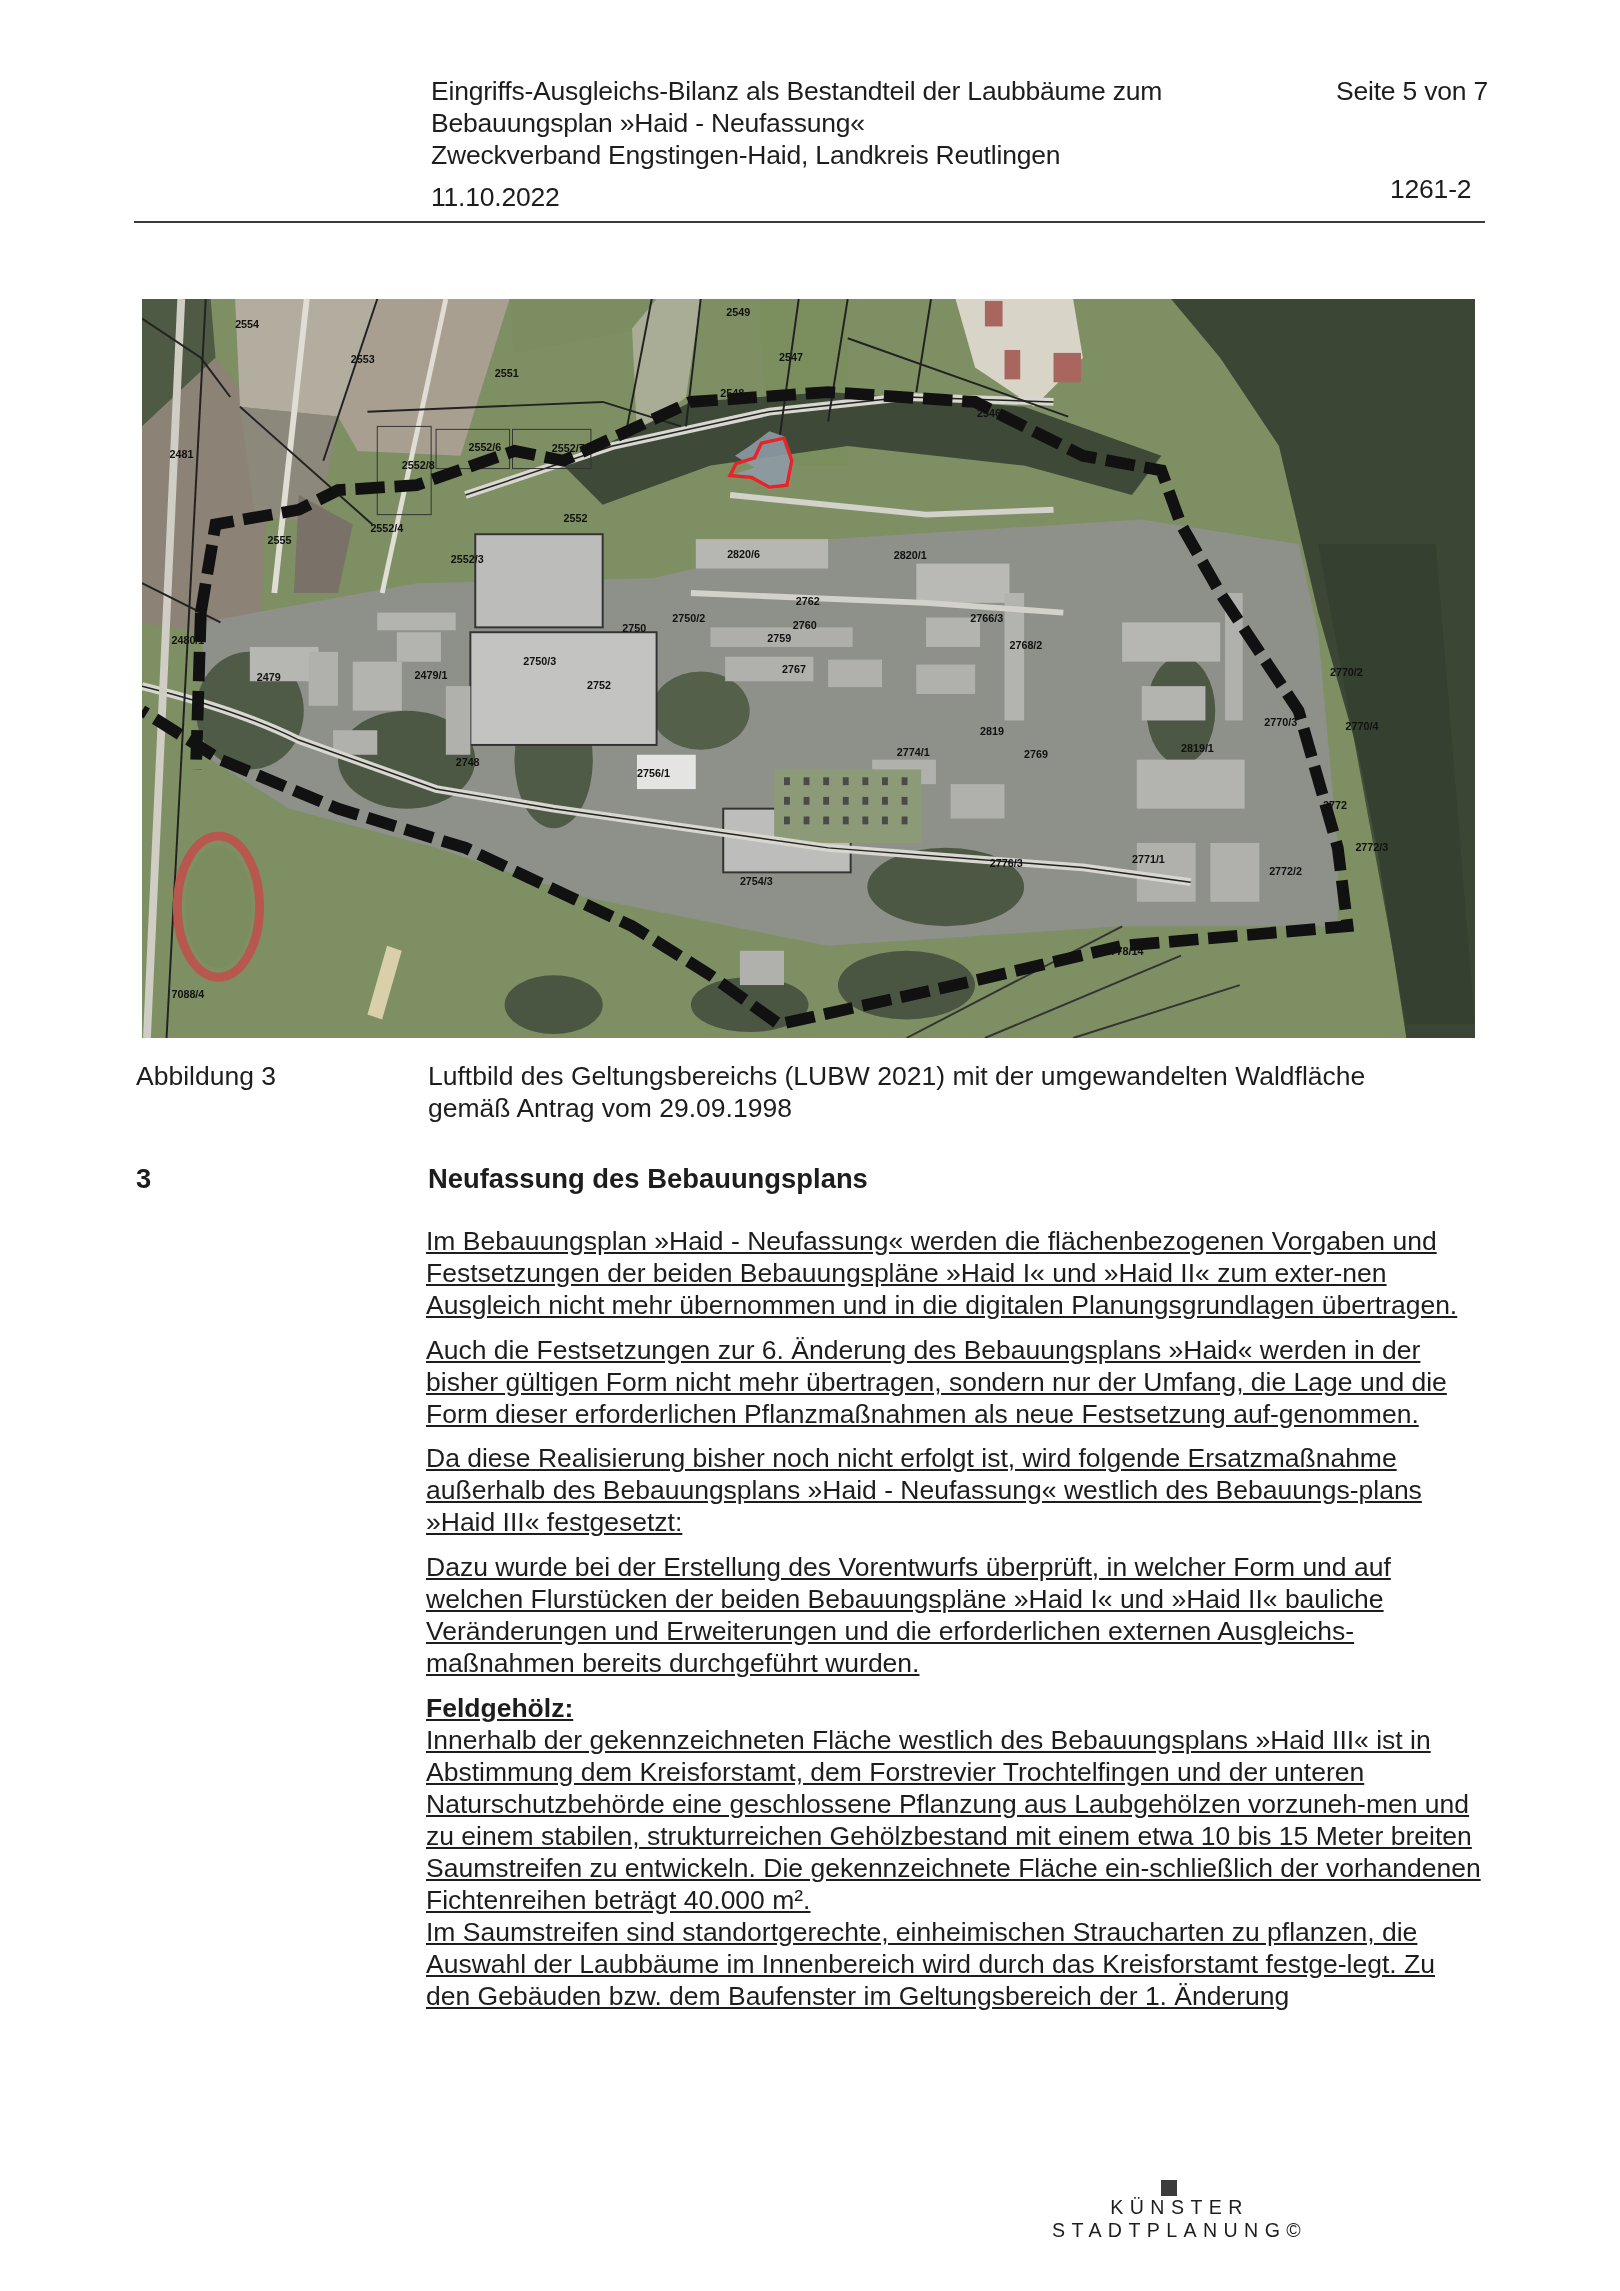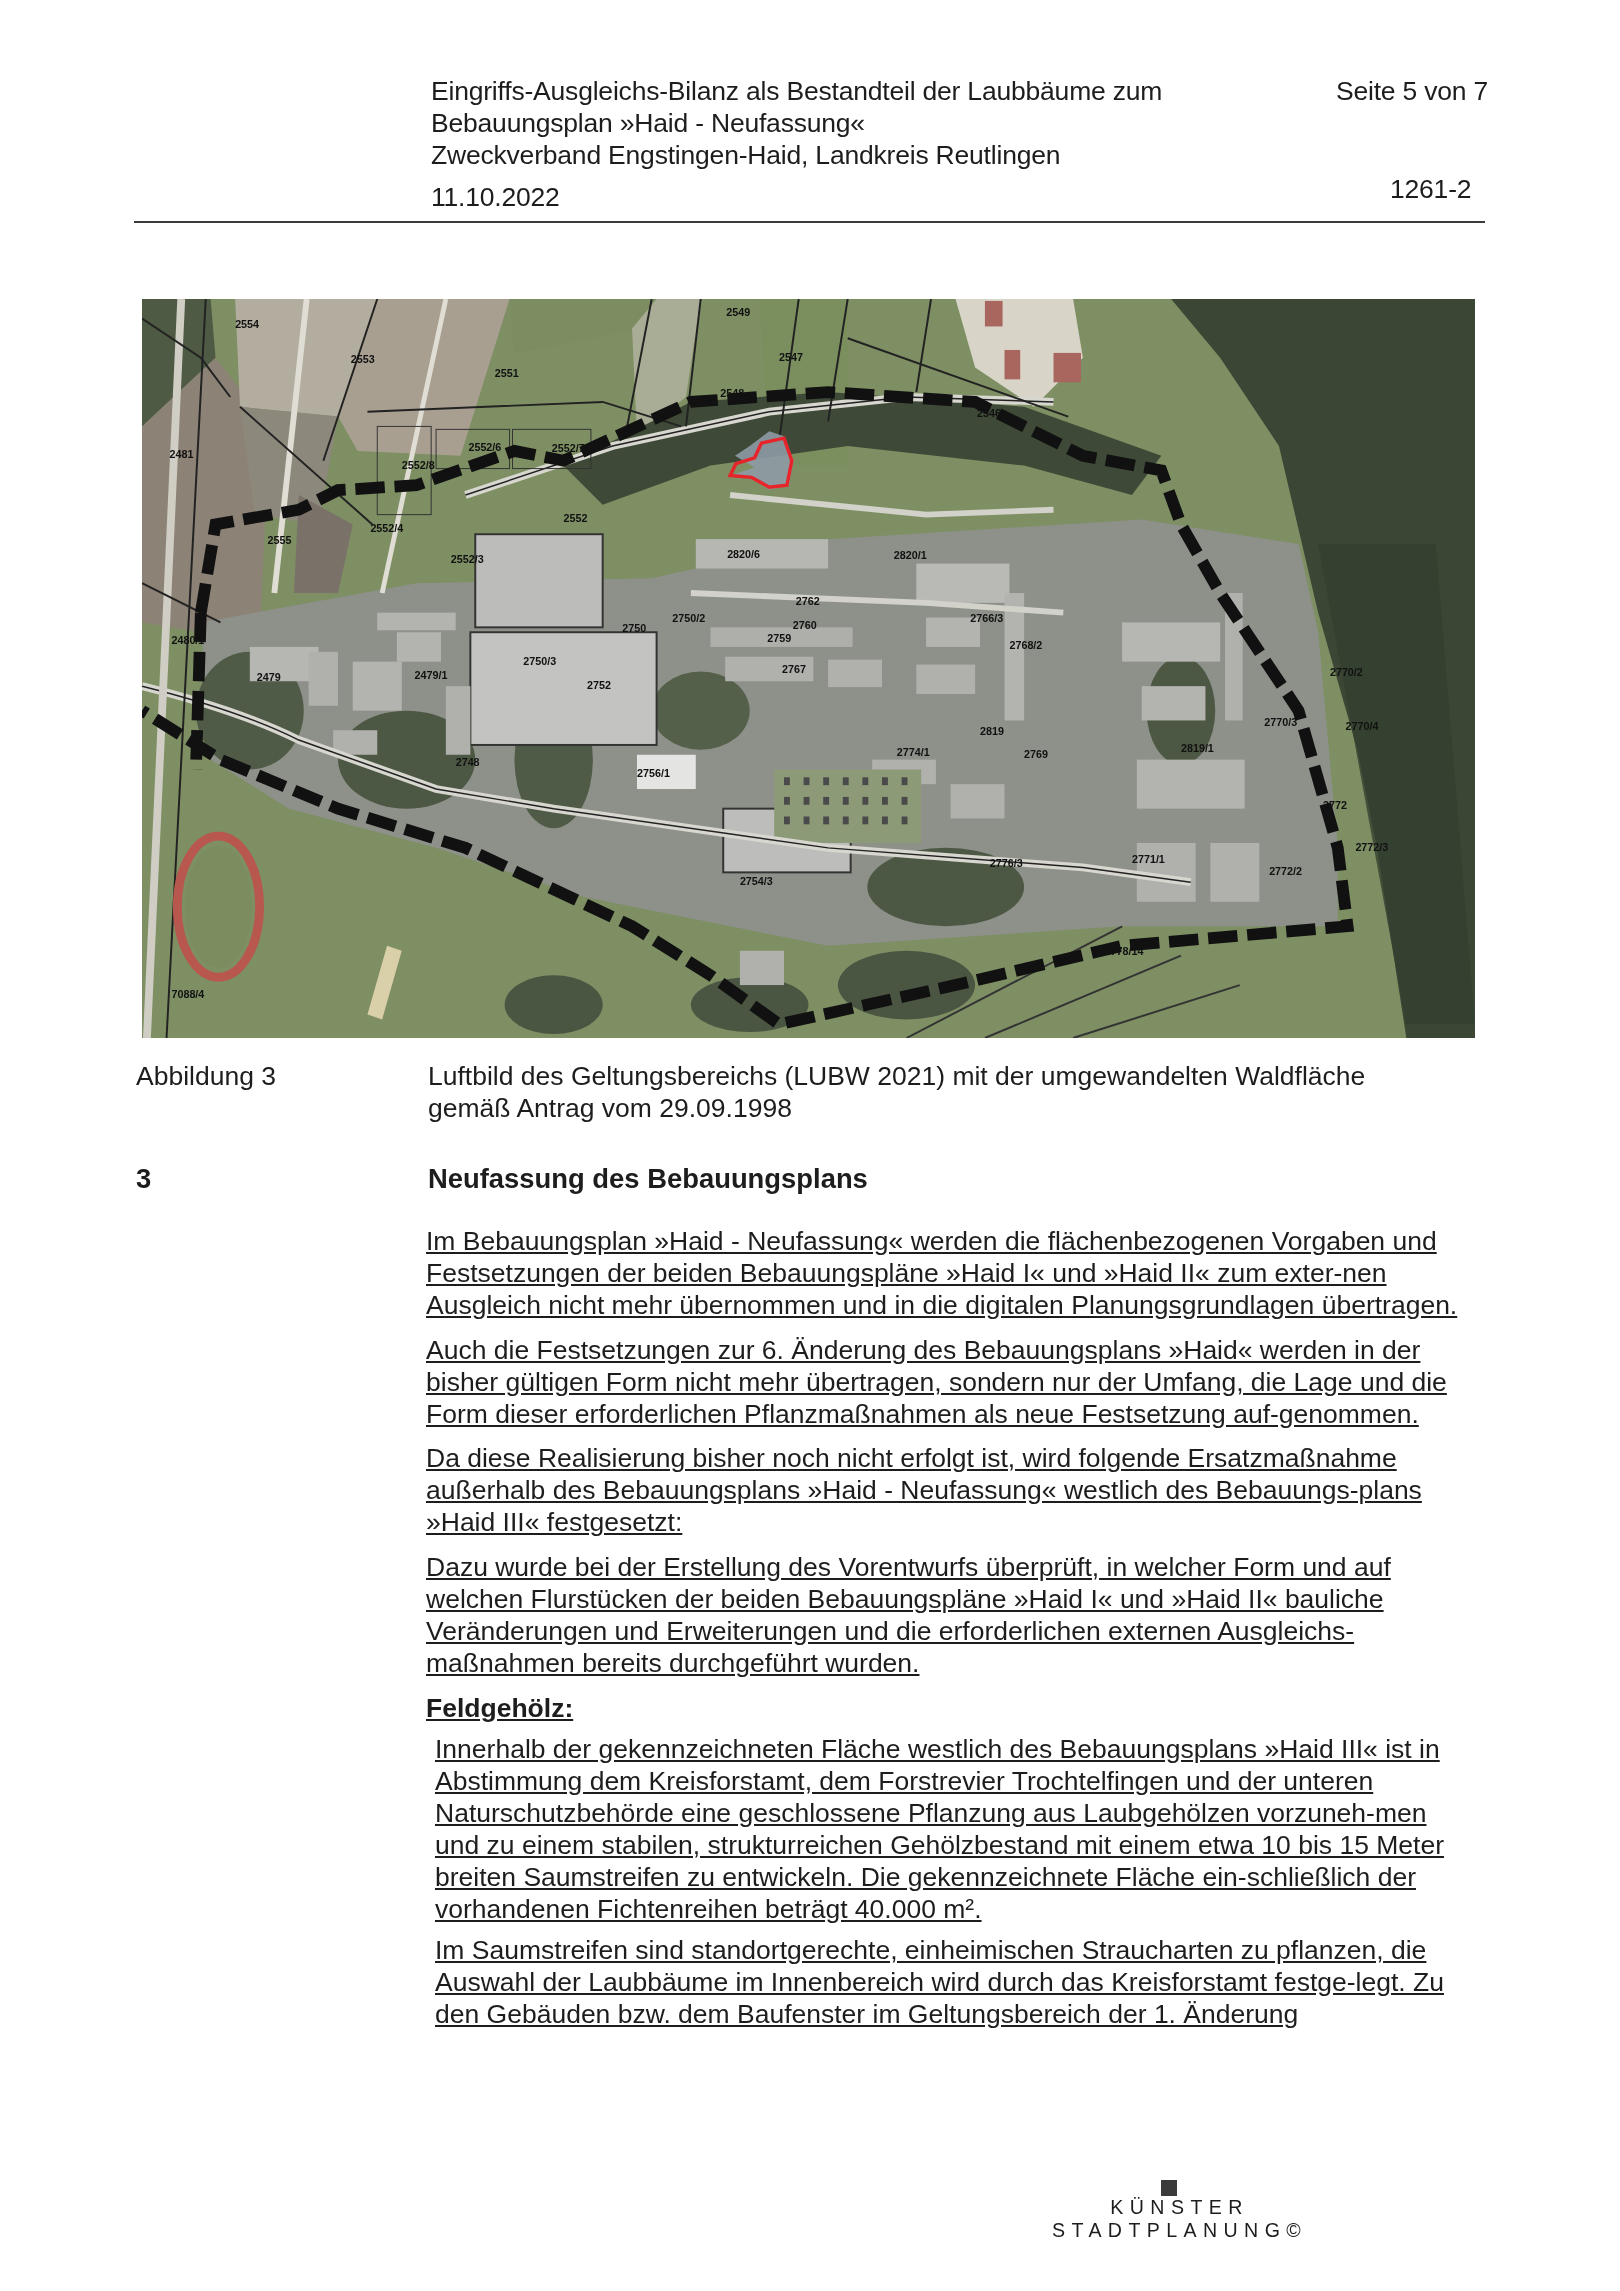--- a/index.html
+++ b/index.html
@@ -9,21 +9,21 @@
   .hdr-line{font-size:26.5px;line-height:31px;letter-spacing:-0.2px;white-space:nowrap;}
   .rule{position:absolute;left:134px;top:221px;width:1351px;height:2px;background:#3a3a3a;}
   .map{position:absolute;left:142px;top:299px;width:1333px;height:739px;overflow:hidden;background:#6d7f58;}
   .map svg{display:block;}
   .caption{font-size:26.5px;line-height:31px;text-align:right;}
   .section-num{font-size:27.4px;font-weight:bold;}
   .section-title{font-size:27.4px;font-weight:bold;}
   .body{position:absolute;left:426px;width:1059px;font-size:26.5px;line-height:32px;text-decoration:underline;}
   .body p{margin:0 0 12.7px 0;}
   .body .sub{font-weight:bold;margin:0;}
-  .body .plain{margin:9px;}
+  .body .plain{margin:0;}
   .footer{position:absolute;left:1052px;top:2180px;font-size:19.6px;letter-spacing:6.4px;white-space:nowrap;display:flex;align-items:center;flex-direction:column;}
   .footer .sq{width:15.7px;height:15.7px;background:#3b3b3b;margin-right:21.6px;display:inline-block;}
   .footer .gap{display:inline-block;width:25.5px;}
   .lbl{font-family:"Liberation Sans",sans-serif;font-size:11px;font-weight:bold;fill:#111;}
 </style>
 </head>
 <body>
 
 <div class="abs hdr-line" style="left:431px;top:76px;">Eingriffs-Ausgleichs-Bilanz als Bestandteil der Laubbäume zum</div>
 <div class="abs hdr-line" style="left:431px;top:108px;">Bebauungsplan »Haid - Neufassung«</div>

